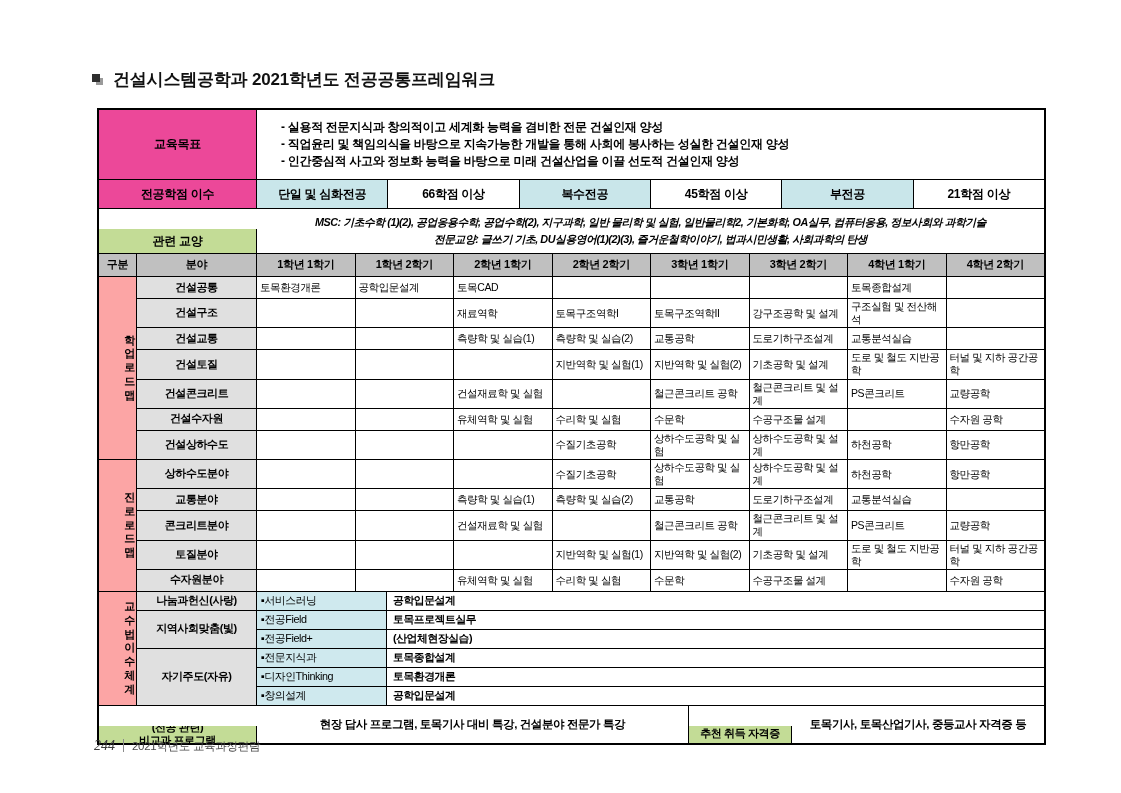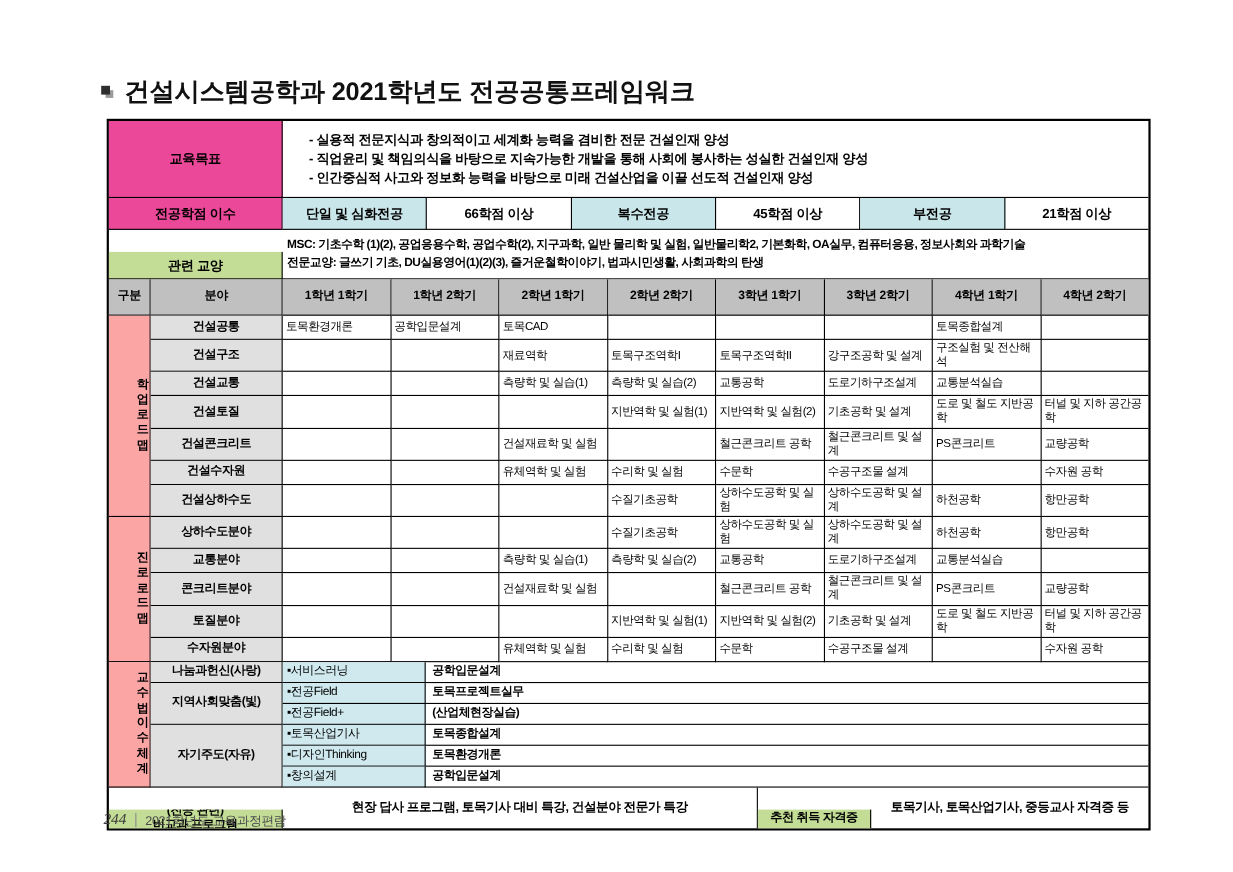--- a/index.html
+++ b/index.html
@@ -6,21 +6,21 @@
   html,body { background:#888; }
   .page {
     position:relative; width:1121px; height:793px; background:#ffffff;
     font-family:"Liberation Sans","DejaVu Sans",sans-serif; color:#000;
     overflow:hidden;
   }
   .doc-title-row { position:absolute; left:92px; top:68px; display:flex; align-items:center; gap:10px; }
   .title-bullet { position:relative; width:11px; height:11px; flex:0 0 auto; }
   .title-bullet .b-shadow { position:absolute; left:4px; top:4px; width:7px; height:7px; background:#9a9a9a; }
   .title-bullet .b-main { position:absolute; left:0; top:0; width:8px; height:8px; background:#2e2e2e; }
-  h1.doc-title { font-size:23px; font-weight:bold; letter-spacing:-0.2px; color:#111; }
+  h1.doc-title { font-size:17px; font-weight:bold; letter-spacing:-0.2px; color:#111; }
 
   .frame { position:absolute; left:97px; top:108px; width:949px; border:2px solid #000; background:#fff; }
   .trow { display:flex; width:100%; }
   .cell {
     border-right:1px solid #000; border-bottom:1px solid #000;
     display:flex; align-items:center; justify-content:center;
     min-width:0; overflow:hidden; line-height:1.25; text-align:center;
   }
   .cell.last { border-right:none; }
   .w158 { width:158px; flex:0 0 158px; }
@@ -30,25 +30,25 @@
 
   .teal      { background:#ec4899; }
   .teal-lt   { background:#c9e6ea; }
   .green     { background:#c3dc96;margin-top:20px; }
   .gray-hd   { background:#c0c0c0; }
 
   .lbl { font-weight:bold; font-size:12px; letter-spacing:-0.3px; white-space:pre-line; }
   .goals-box { flex-direction:column; align-items:flex-start; justify-content:center; padding:4px 24px; gap:2px; }
   .goals-box div { font-weight:bold; font-size:12px; letter-spacing:-0.3px; white-space:nowrap; }
   .credit { font-weight:bold; font-size:12px; letter-spacing:-0.3px; }
-  .liberal-box { flex-direction:column; align-items:flex-start; justify-content:center; padding:3px 4px; gap:3px; }
+  .liberal-box { flex-direction:column; align-items:center; justify-content:center; padding:3px 4px; gap:3px;font-style:italic; }
   .liberal-box div { font-weight:bold; font-size:10.8px; letter-spacing:-0.45px; white-space:nowrap; }
 
   .hd { font-weight:bold; font-size:11px; letter-spacing:-0.3px; }
-  .row-h { height:33px; }
+  .row-h { height:23px; }
   .field { font-weight:bold; font-size:11px; letter-spacing:-0.4px; background:#e0e0e0; }
   .ccell { font-size:10.5px; letter-spacing:-0.4px; justify-content:flex-start; text-align:left; padding:1px 3px; }
   .rm-row { min-height:22px; }
 
   .section { display:flex; width:100%; }
   .seclabel { font-weight:bold; font-size:11px; letter-spacing:-0.5px; white-space:pre-line; background:#fca5a5;padding-left:24px; }
   .sec-rows { flex:1 1 0; display:flex; flex-direction:column; min-width:0; }
   .group { display:flex; width:100%; }
   .group-items { flex:1 1 0; display:flex; flex-direction:column; min-width:0; }
   .m-row { height:19px; }
@@ -294,21 +294,21 @@
             <div class="trow m-row">
               <div class="cell mcell">▪전공Field+</div>
               <div class="cell last mcourse">(산업체현장실습)</div>
             </div>
           </div>
         </div>
         <div class="group">
           <div class="cell w120 field">자기주도(자유)</div>
           <div class="group-items">
             <div class="trow m-row">
-              <div class="cell mcell">▪토목산업기사</div>
+              <div class="cell mcell">▪전문지식과</div>
               <div class="cell last mcourse">토목종합설계</div>
             </div>
             <div class="trow m-row">
               <div class="cell mcell">▪디자인Thinking</div>
               <div class="cell last mcourse">토목환경개론</div>
             </div>
             <div class="trow m-row">
               <div class="cell mcell">▪창의설계</div>
               <div class="cell last mcourse">공학입문설계</div>
             </div>

